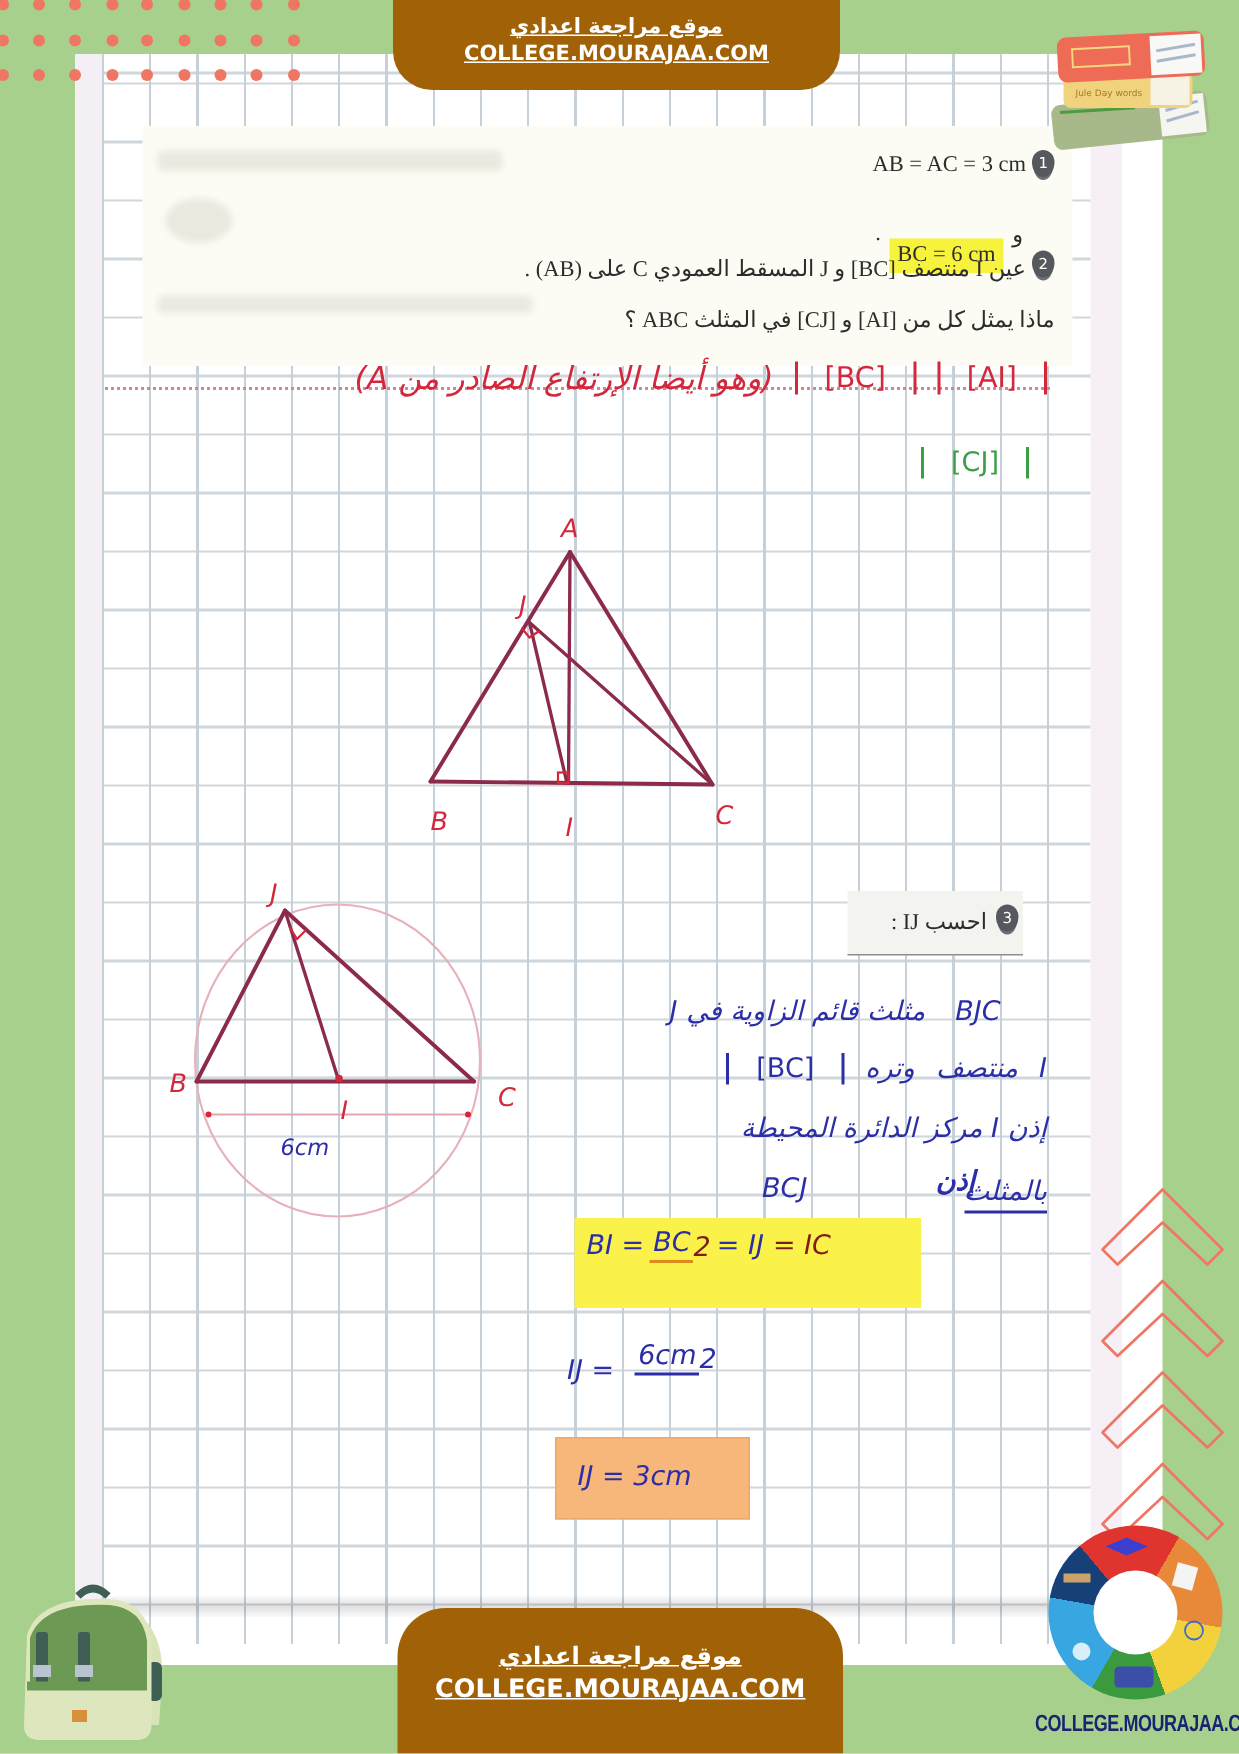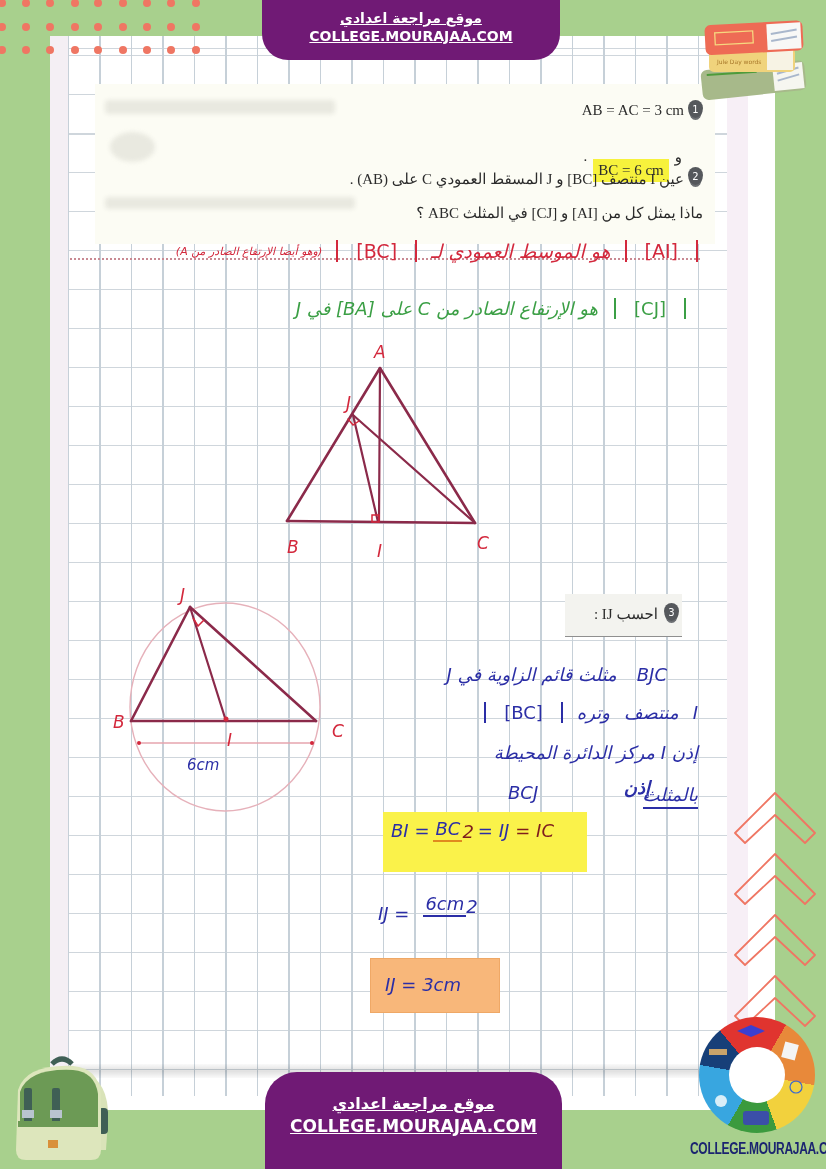--- a/index.html
+++ b/index.html
@@ -38,29 +38,29 @@
     
     .hand { direction: rtl; white-space: nowrap; display: flex; align-items: center; font-family: "DejaVu Sans", sans-serif; font-style: italic; }
     .red { color: #d3283c; font-size: 19px; }
     .green { color: #3b9f45; font-size: 18px; }
     .blue { color: #2b2ea6; font-size: 18px; }
     .bracket { border: 2px solid currentColor; border-top: none; border-bottom: none; padding: 0 18px; font-style: normal; }
     #red-dots { left: 70px; top: 258px; width: 630px; border-top: 2px dotted #c98a93; }
     
     #q3-box { left: 565px; top: 594px; width: 117px; height: 42px; background: #f3f3ef; border-bottom: 1px solid #8f8f8f; }
     
-    #eq1-box { left: 383px; top: 812px; width: 204px; height: 60px; background: #faf24a; }
+    #eq1-box { left: 383px; top: 812px; width: 231px; height: 60px; background: #faf24a; }
     #eq3-box { left: 370px; top: 958px; width: 130px; height: 55px; background: #f8b77a; border: 1px solid #efa866; box-sizing: border-box; }
     .frac { display: inline-flex; flex-direction: row; align-items: center; line-height: 1; margin: 0 4px; }
     .frac .num { border-bottom: 2px solid #e08a1e; padding: 0 2px 2px; }
     .frac .den { padding-top: 2px; }
     .eq { direction: ltr; display: flex; align-items: flex-start; font-family: "DejaVu Sans", sans-serif; font-style: italic; font-size: 18px; color: #2b2ea6; white-space: nowrap; }
     .orange-ink { color: #7f1d1d; }
     
-    .tab { background: #701a75; color: #ffffff; text-align: center; font-family: "DejaVu Sans", sans-serif; font-weight: bold; }
+    .tab { background: #a16207; color: #ffffff; text-align: center; font-family: "DejaVu Sans", sans-serif; font-weight: bold; }
     .tab span { display: block; text-decoration: underline; }
     #top-tab { left: 262px; top: 0px; width: 298px; height: 60px; border-radius: 0 0 26px 26px; }
     #bottom-tab { left: 265px; top: 1072px; width: 297px; height: 97px; border-radius: 32px 32px 0 0; }
     #bottom-strip { left: 0; top: 1110px; width: 826px; height: 59px; background: #a8d08d; }
     .dot { width: 8px; height: 8px; border-radius: 50%; background: #ef7663; }
     
     #wheel { left: 699px; top: 1017px; width: 116px; height: 116px; border-radius: 50%;
       background: conic-gradient(#e0342f 0deg 30deg, #e8893a 30deg 100deg, #f2d13d 100deg 160deg, #3b9a3e 160deg 210deg, #38a6e0 210deg 280deg, #173f78 280deg 320deg, #e0342f 320deg 360deg); }
     #wheel-hole { left: 729px; top: 1047px; width: 56px; height: 56px; border-radius: 50%; background: #ffffff; }
     #logo-caption { left: 690px; top: 1142px; width: 132px; text-align: center; font-family: "Liberation Sans", sans-serif; font-weight: bold; font-size: 12px; color: #1b2470; letter-spacing: -0.3px; transform: scaleY(1.3); }
@@ -97,28 +97,26 @@
 <div class="abs print" style="right:142px;top:170px;">
   <span>عين I منتصف [BC] و J المسقط العمودي C على (AB) .</span>
 </div>
 <div class="abs print" style="right:123px;top:204px;">
   <span>ماذا يمثل كل من [AI] و [CJ] في المثلث ABC ؟</span>
 </div>
 
 <div id="red-dots" class="abs"></div>
 <div class="abs hand red" style="right:128px;top:240px;gap:14px;">
   <span class="bracket">[AI]</span>
-  <span>هو الموسط العمودي لـ</span>
   <span class="bracket">[BC]</span>
-  <span style="font-size:11px;">(وهو أيضا الإرتفاع الصادر من A)</span>
+  <span style="font-size:21px;">(وهو أيضا الإرتفاع الصادر من A)</span>
 </div>
 
 <div class="abs hand green" style="right:140px;top:298px;gap:16px;">
   <span class="bracket">[CJ]</span>
-  <span>هو الإرتفاع الصادر من C على [BA] في J</span>
 </div>
 
 <svg class="abs" style="left:0;top:0;" width="826" height="1169" viewBox="0 0 826 1169">
   <g stroke="#8b2a4a" stroke-width="2.6" fill="none" stroke-linecap="round">
     <line x1="380" y1="368" x2="287" y2="521"></line>
     <line x1="380" y1="368" x2="475" y2="523"></line>
     <line x1="287" y1="521" x2="475" y2="523"></line>
     <line x1="380" y1="368" x2="379" y2="522" stroke-width="2.2"></line>
     <line x1="353" y1="415" x2="475" y2="523" stroke-width="2.2"></line>
     <line x1="353" y1="415" x2="378" y2="522" stroke-width="2.2"></line>

